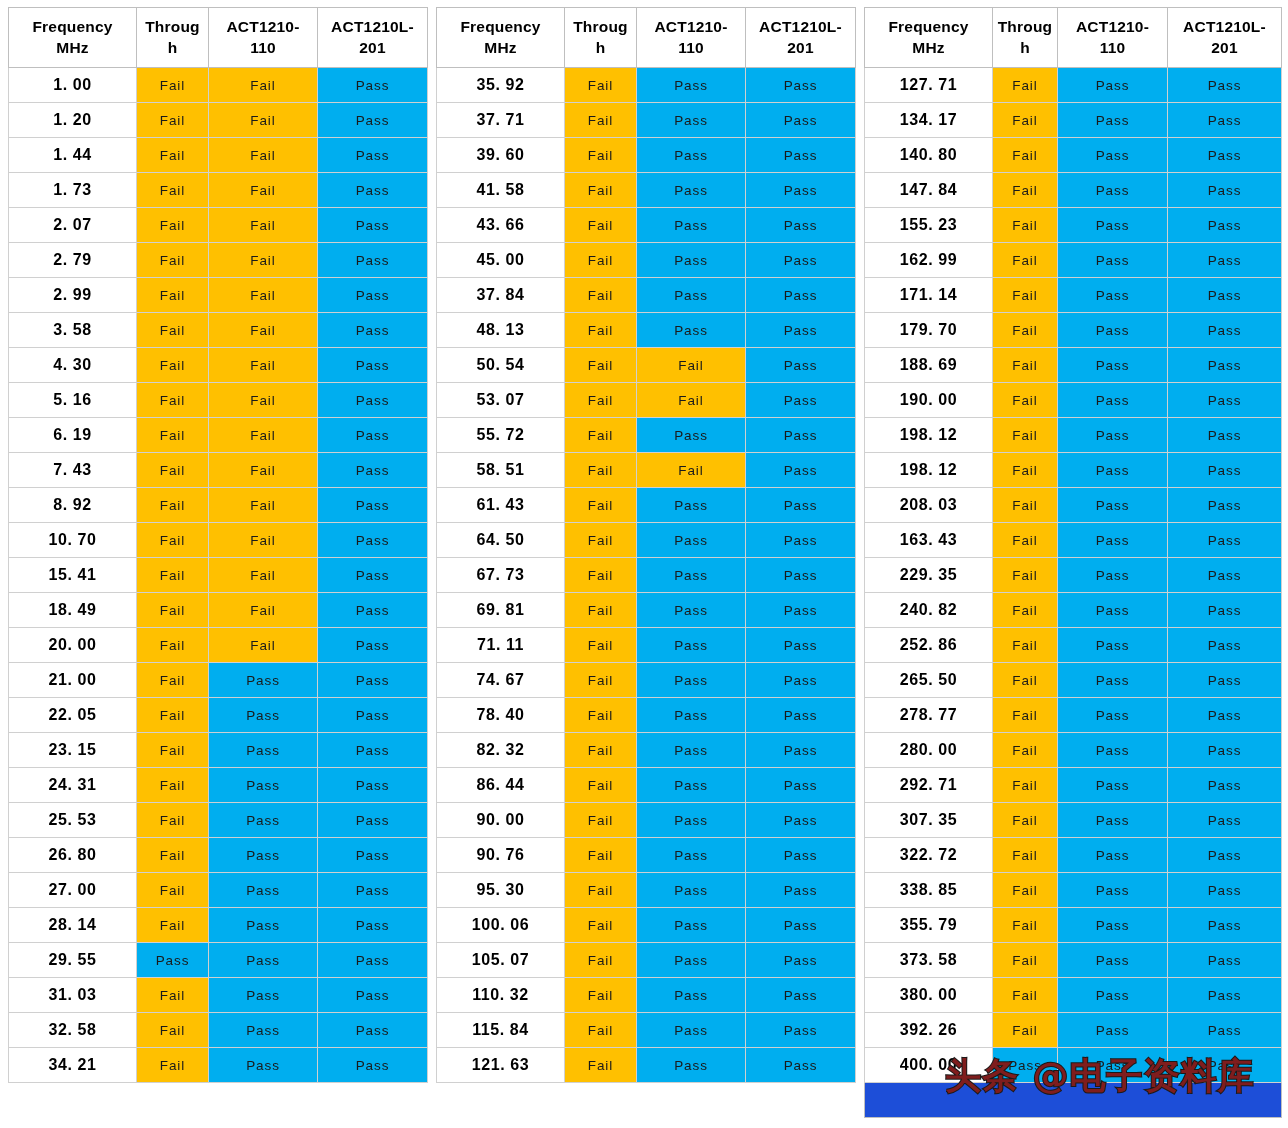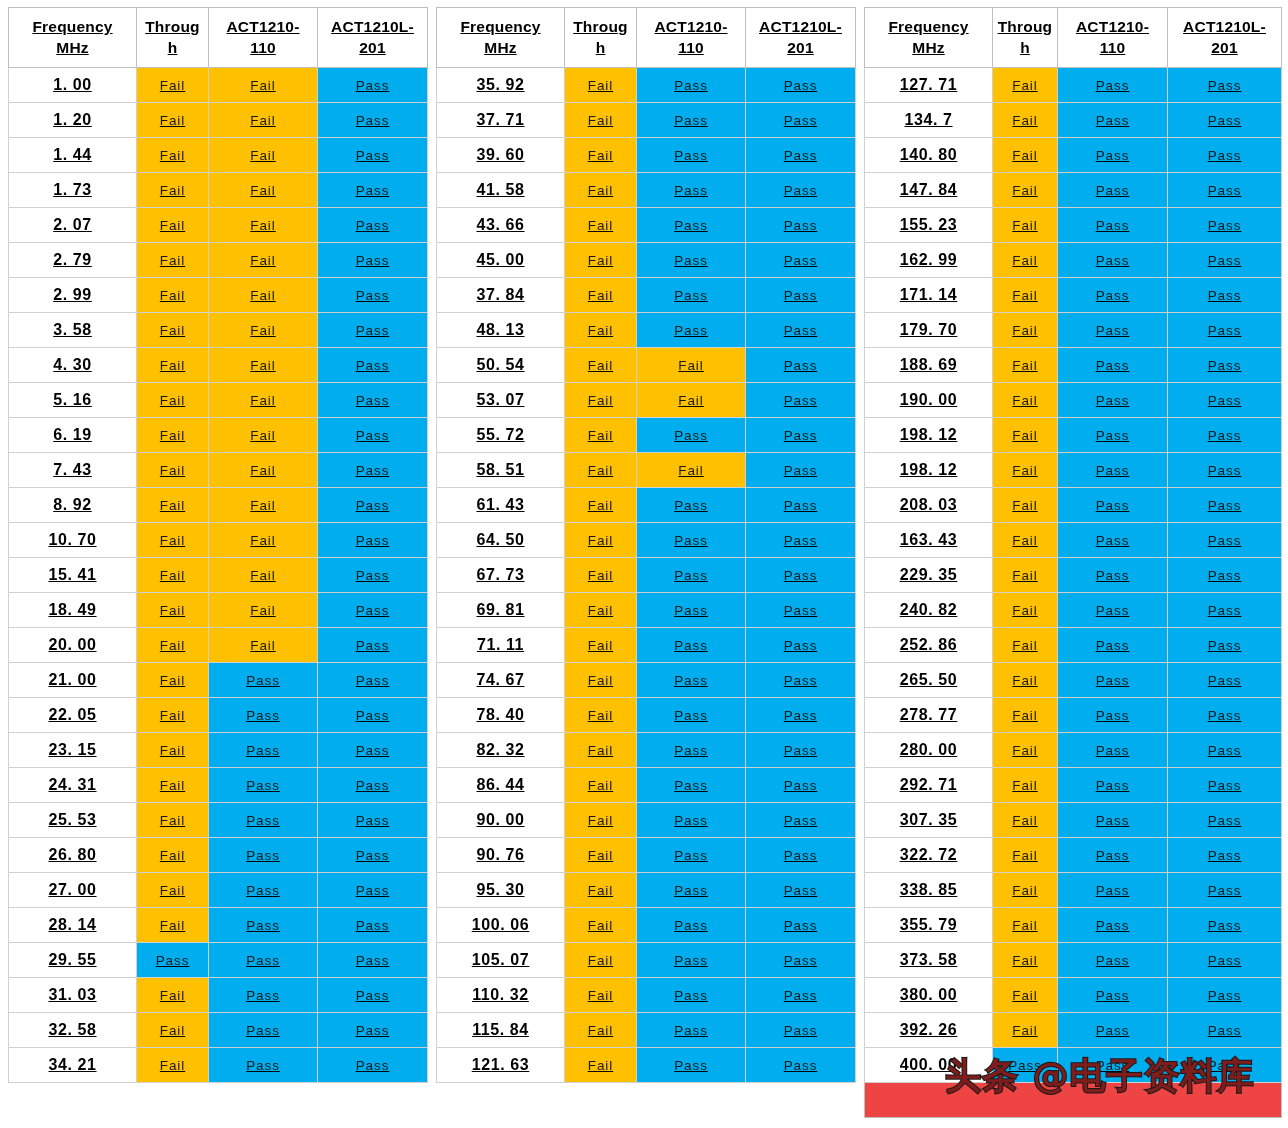--- a/index.html
+++ b/index.html
@@ -30,22 +30,21 @@
   }
 
   .tbl-wrap {
     position: relative;
   }
 
   table.grid {
     border-collapse: collapse;
     table-layout: fixed;
     border: 1px solid #bfbfbf;
-    background: #ef4444;
-    text-decoration: underline;
+    background: #1d4ed8;
   }
 
   table.grid td, table.grid th {
     border: 1px solid #d0d0d0;
     padding: 0;
     text-align: center;
     vertical-align: middle;
     height: 35px;
     box-sizing: border-box;
     background-clip: padding-box;
@@ -533,21 +532,21 @@
         </tr>
       </thead>
       <tbody>
           <tr>
             <td class="freq">127. 71</td>
             <td class="res fail">Fail</td>
             <td class="res pass">Pass</td>
             <td class="res pass">Pass</td>
           </tr>
           <tr>
-            <td class="freq">134. 7</td>
+            <td class="freq">134. 17</td>
             <td class="res fail">Fail</td>
             <td class="res pass">Pass</td>
             <td class="res pass">Pass</td>
           </tr>
           <tr>
             <td class="freq">140. 80</td>
             <td class="res fail">Fail</td>
             <td class="res pass">Pass</td>
             <td class="res pass">Pass</td>
           </tr>

